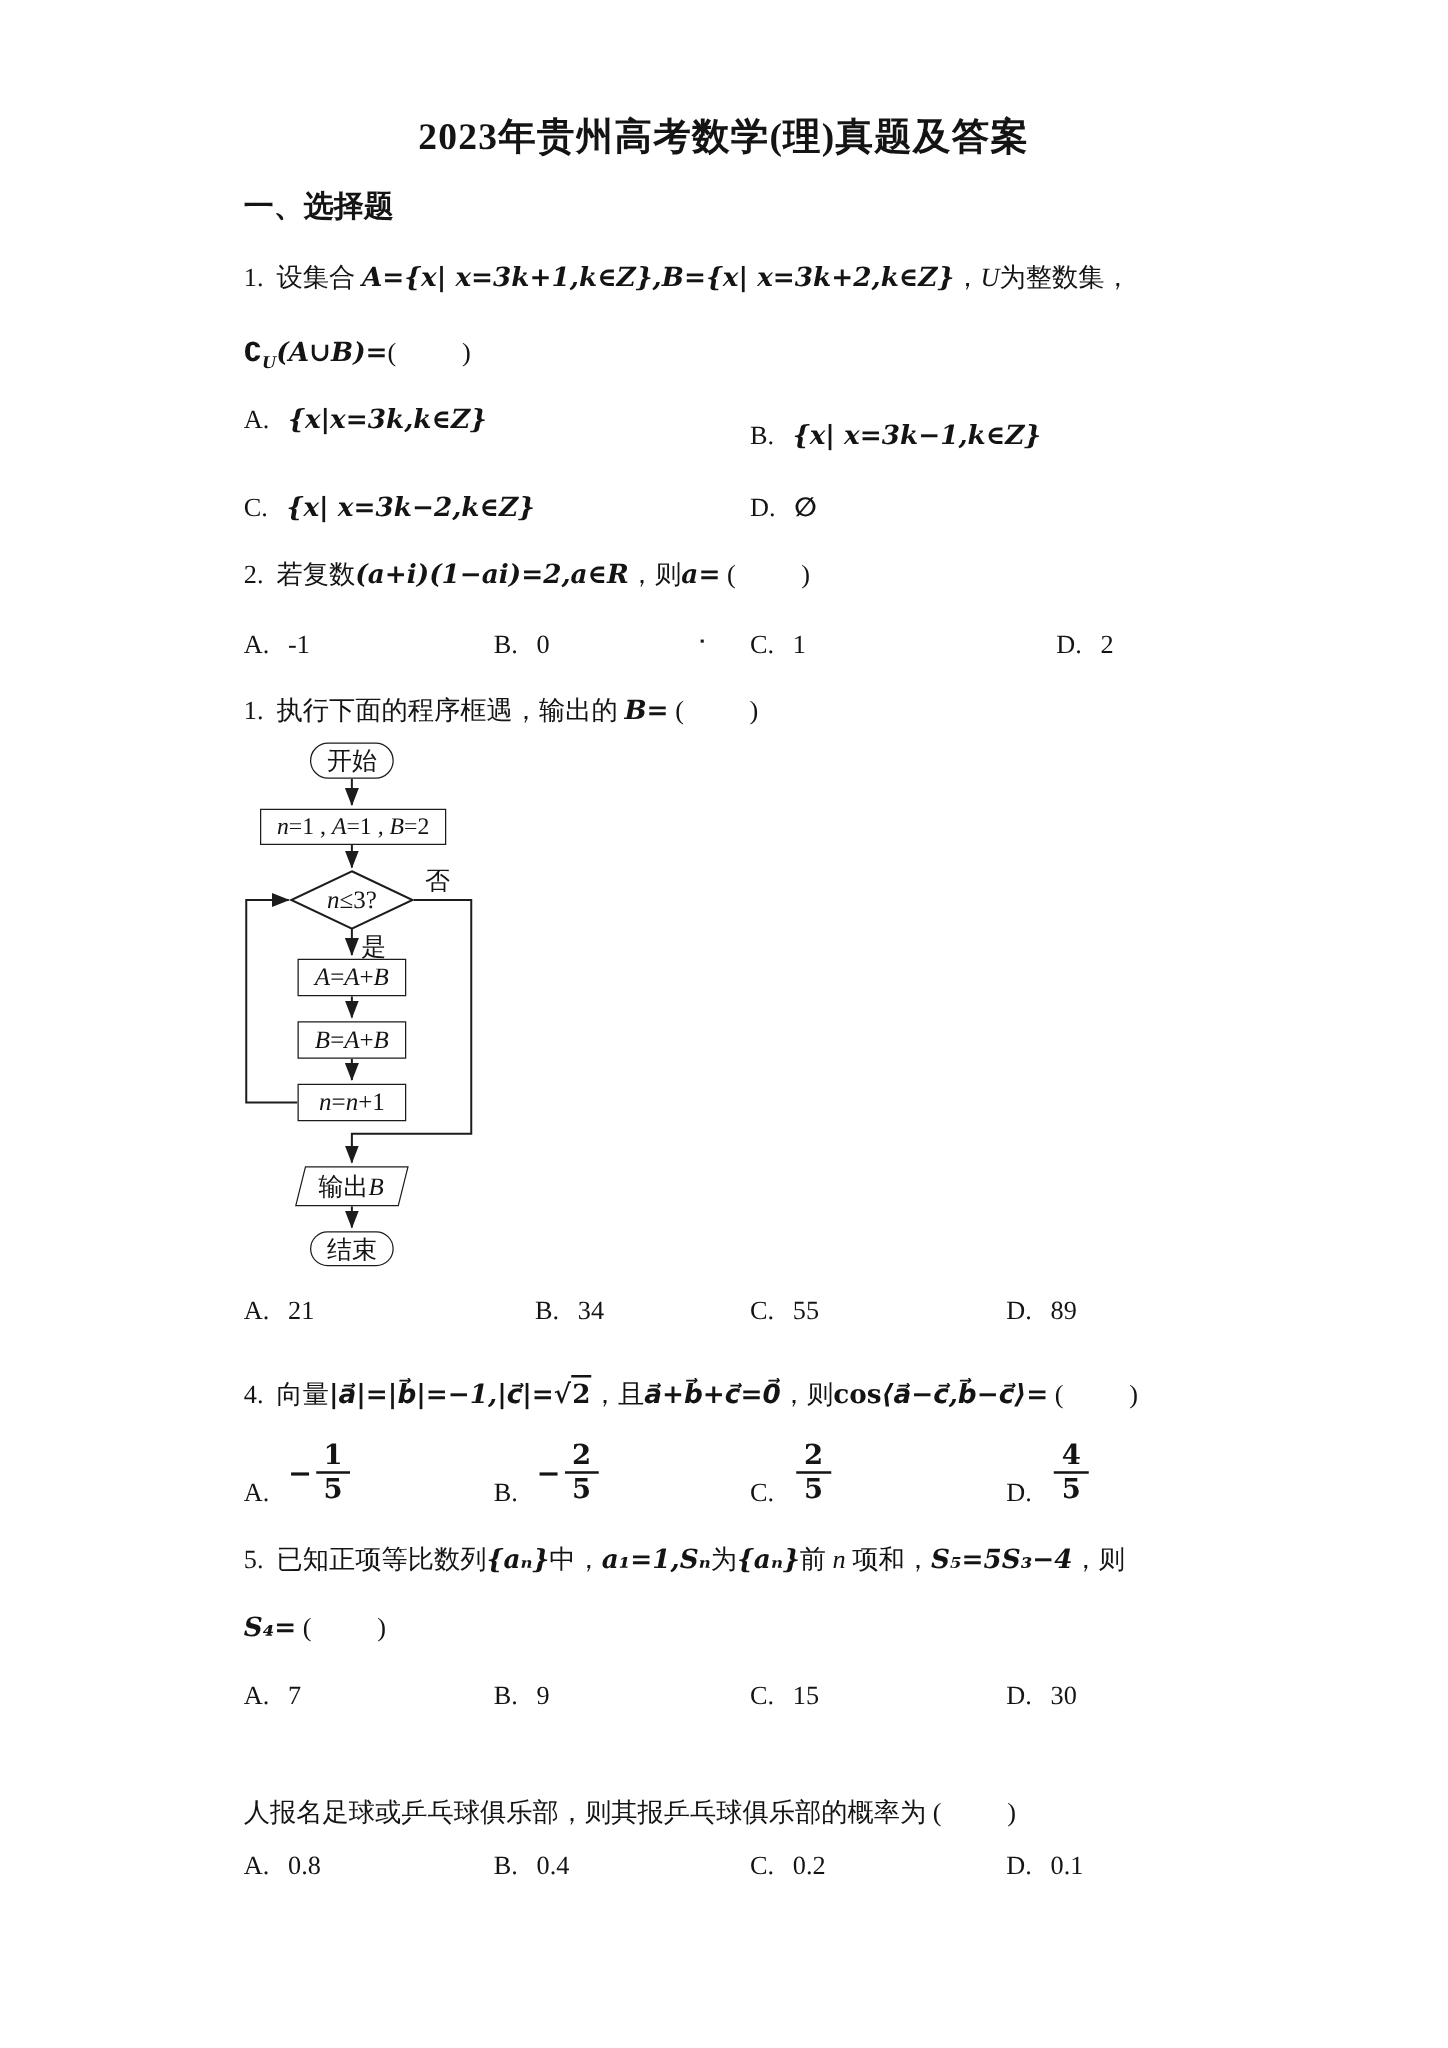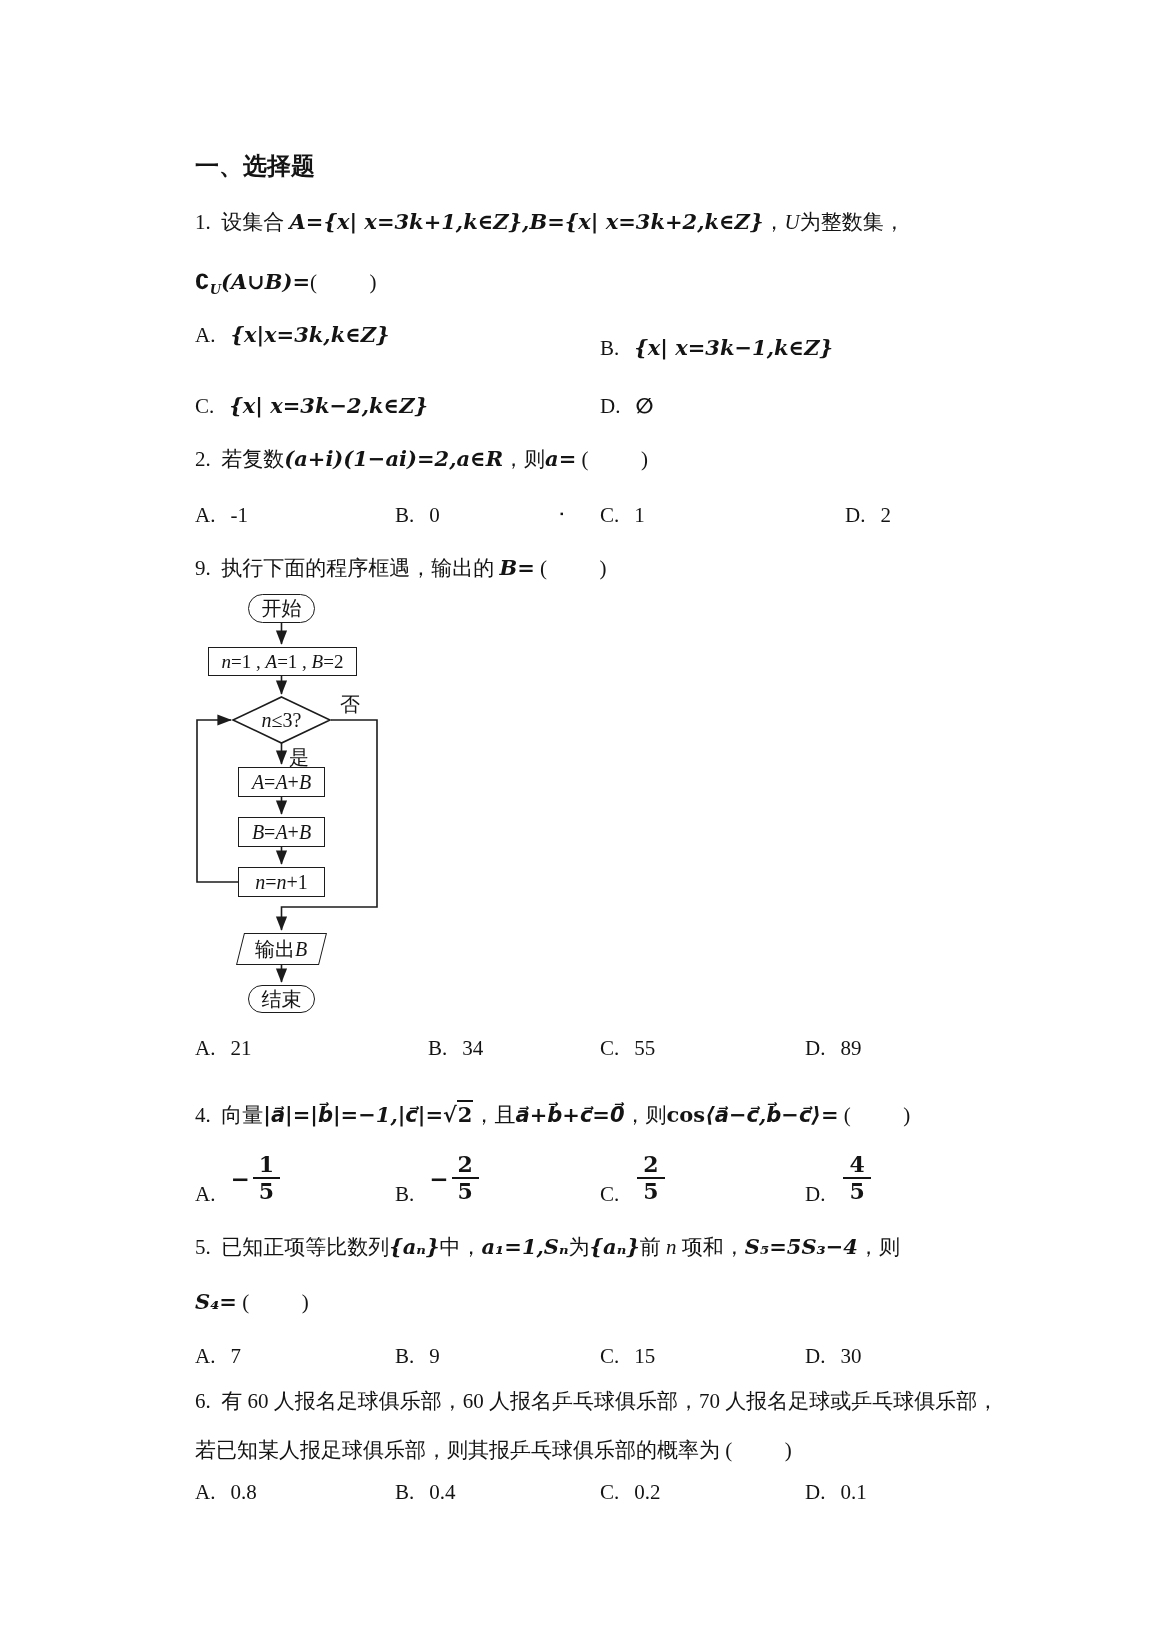--- a/index.html
+++ b/index.html
@@ -42,39 +42,40 @@
   .para>span{transform:skewX(14deg);display:inline-block;}
   .cond-text{position:absolute;display:flex;align-items:center;justify-content:center;
              font-size:20px;white-space:pre;background:transparent;border:none;}
   .fclabel{position:absolute;font-size:20px;}
 </style>
 </head>
 <body>
 
 <div class="page">
 
+  <div class="row title">2023年贵州高考数学(理)真题及答案</div>
 
   <div class="row heading">一、选择题</div>
 
   <div class="row" style="left:195px;top:208px;"><span class="sg-r">1.  设集合 </span><span class="sg-b">A={x| x=3k+1,k∈Z},B={x| x=3k+2,k∈Z}</span><span class="sg-r">，</span><span class="sg-i">U</span><span class="sg-r">为整数集，</span></div>
   <div class="row" style="left:195px;top:268px;"><span class="sg-bu">∁</span><sub class="m-sub">U</sub><span class="sg-b">(A∪B)=</span><span>(          )</span></div>
 
   <div class="opt" style="left:195px;top:322px;text-align:center;"><span class="olabel">A.</span><span class="math-val">{x|x=3k,k∈Z}</span></div>
   <div class="opt" style="left:600px;top:335px;"><span class="olabel">B.</span><span class="math-val">{x| x=3k−1,k∈Z}</span></div>
   <div class="opt" style="left:195px;top:393px;"><span class="olabel">C.</span><span class="math-val">{x| x=3k−2,k∈Z}</span></div>
   <div class="opt" style="left:600px;top:393px;"><span class="olabel">D.</span><span class="math-val">∅</span></div>
 
   <div class="row" style="left:195px;top:445px;"><span class="sg-r">2.  若复数</span><span class="sg-b">(a+i)(1−ai)=2,a∈R</span><span class="sg-r">，则</span><span class="sg-b">a=</span><span class="sg-r"> (          )</span></div>
   <div class="opt" style="left:195px;top:503px;"><span class="olabel">A.</span><span>-1</span></div>
   <div class="opt" style="left:395px;top:503px;"><span class="olabel">B.</span><span>0</span></div>
   <div class="qdot" style="left:560px;top:508px;">▪</div>
   <div class="opt" style="left:600px;top:503px;"><span class="olabel">C.</span><span>1</span></div>
   <div class="opt" style="left:805px;top:503px;margin-left:40px;"><span class="olabel">D.</span><span>2</span></div>
 
-  <div class="row" style="left:195px;top:554px;"><span class="sg-r">9.  执行下面的程序框遇，输出的 </span><span class="sg-b">B=</span><span class="sg-r"> (          )</span></div>
+  <div class="row" style="left:195px;top:554px;"><span class="sg-r">1.  执行下面的程序框遇，输出的 </span><span class="sg-b">B=</span><span class="sg-r"> (          )</span></div>
 
   <div class="fc">
     <svg width="300" height="470" viewBox="0 0 300 470">
       <defs>
         <marker id="ah" markerWidth="10" markerHeight="8" refX="8.5" refY="3.5" orient="auto">
           <path d="M0,0 L9,3.5 L0,7 Z" fill="#1c1c1c"></path>
         </marker>
       </defs>
       <g stroke="#1c1c1c" stroke-width="1.6" fill="none">
         <path d="M131.5,63 V84" marker-end="url(#ah)"></path>
@@ -148,20 +149,19 @@
       </span>
     </div>
 
   <div class="row" style="left:195px;top:1233px;"><span class="sg-r">5.  已知正项等比数列</span><span class="sg-b">{aₙ}</span><span class="sg-r">中，</span><span class="sg-b">a₁=1,Sₙ</span><span class="sg-r">为</span><span class="sg-b">{aₙ}</span><span class="sg-r">前 </span><span class="sg-i">n</span><span class="sg-r"> 项和，</span><span class="sg-b">S₅=5S₃−4</span><span class="sg-r">，则</span></div>
   <div class="row" style="left:195px;top:1288px;"><span class="sg-b">S₄=</span><span class="sg-r"> (          )</span></div>
   <div class="opt" style="left:195px;top:1344px;"><span class="olabel">A.</span><span>7</span></div>
   <div class="opt" style="left:395px;top:1344px;"><span class="olabel">B.</span><span>9</span></div>
   <div class="opt" style="left:600px;top:1344px;"><span class="olabel">C.</span><span>15</span></div>
   <div class="opt" style="left:805px;top:1344px;"><span class="olabel">D.</span><span>30</span></div>
 
-  <div class="row" style="left:195px;top:1388px;"><span class="sg-r">6.  有 60 人报名足球俱乐部，60 人报名乒乓球俱乐部，70 人报名足球或乒乓球俱乐部，</span></div>
-  <div class="row" style="left:195px;top:1437px;"><span class="sg-r">若已知某人报足球俱乐部，则其报乒乓球俱乐部的概率为 (          )</span></div>
+  <div class="row" style="left:195px;top:1437px;"><span class="sg-r">人报名足球或乒乓球俱乐部，则其报乒乓球俱乐部的概率为 (          )</span></div>
   <div class="opt" style="left:195px;top:1480px;"><span class="olabel">A.</span><span>0.8</span></div>
   <div class="opt" style="left:395px;top:1480px;"><span class="olabel">B.</span><span>0.4</span></div>
   <div class="opt" style="left:600px;top:1480px;"><span class="olabel">C.</span><span>0.2</span></div>
   <div class="opt" style="left:805px;top:1480px;"><span class="olabel">D.</span><span>0.1</span></div>
 
 </div>
 
 </body></html>

